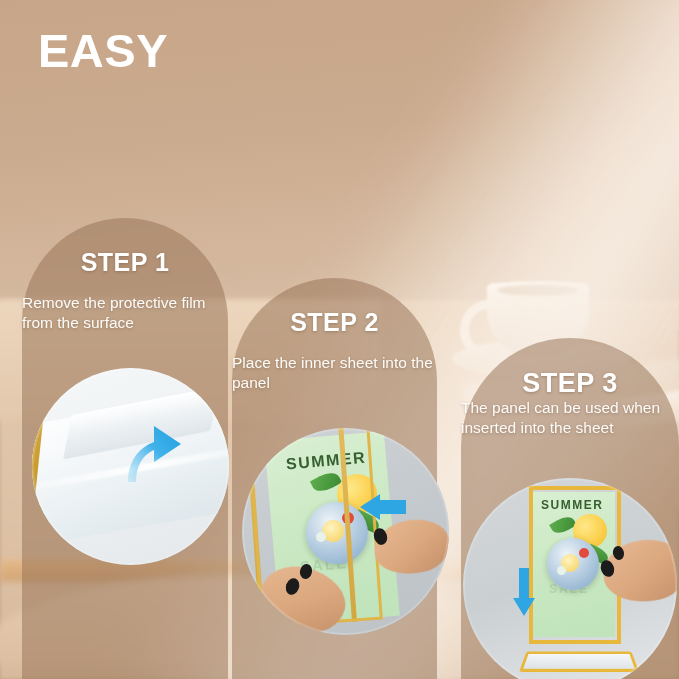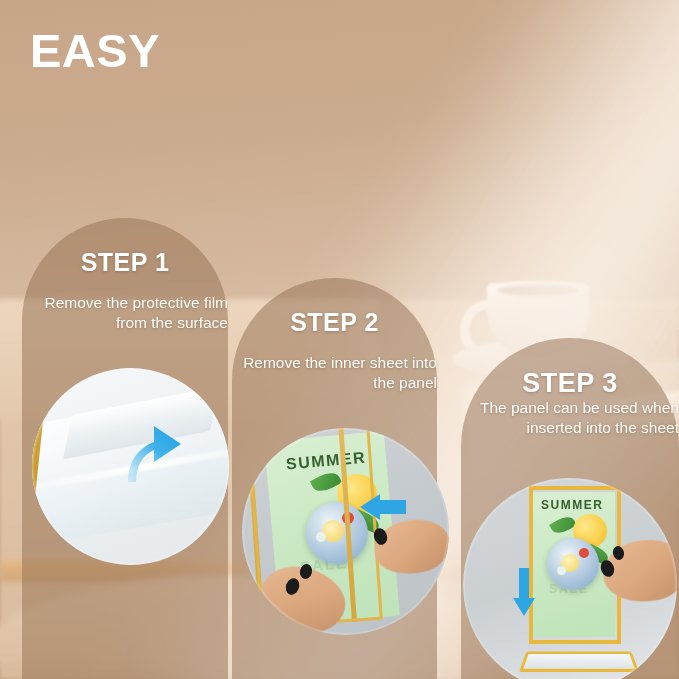--- a/index.html
+++ b/index.html
@@ -68,21 +68,21 @@
     color:#fff;font-weight:bold;letter-spacing:.5px;
     text-shadow:0 1px 3px rgba(90,60,38,.35);}
   #t1{top:248px;font-size:25px;}
   #t2{top:308px;font-size:25px;}
   #t3{top:368px;font-size:27px;text-align:center;}
   #t1,#t2,#t3{position:absolute;}
   #t1{left:22px;width:206px;}
   #t2{left:232px;width:205px;}
   #t3{left:461px;width:218px;}
 
-  .step-desc{position:absolute;text-align:right;color:#fdfbf8;
+  .step-desc{position:absolute;text-align:left;color:#fdfbf8;
     font-size:15.5px;line-height:1.28;
     text-shadow:0 1px 3px rgba(90,60,38,.35);}
   #d1{left:22px;top:293px;width:206px;}
   #d2{left:232px;top:353px;width:205px;}
   #d3{left:461px;top:398px;width:218px;}
 
   
   .photo{position:absolute;border-radius:50%;overflow:hidden;}
   #p1{left:32px;top:368px;width:197px;height:197px;}
   #p2{left:242px;top:428px;width:207px;height:207px;}
@@ -184,33 +184,33 @@
     <div class="cup-handle"></div>
     <div class="saucer"></div>
     <div class="cup"></div>
     <div class="cup-rim"></div>
     <div class="cup-inner"></div>
     <div class="bg-sofa-line"></div>
     <div class="bg-streak2"></div>
     <div class="bg-streak"></div>
   </div>
 
-  <div style="position:absolute;left:30px;top:26px;text-align:right;">
+  <div style="position:absolute;left:38px;top:26px;text-align:right;">
     <div style="color:#fff;font-size:47px;font-weight:bold;line-height:1.05;letter-spacing:.5px;">EASY</div>
   </div>
 
   <div class="card" id="card1"></div>
   <div class="card" id="card2"></div>
   <div class="card" id="card3"></div>
 
   <div class="step-title" id="t1">STEP 1</div>
   <div class="step-desc" id="d1">Remove the protective film from the surface</div>
 
   <div class="step-title" id="t2">STEP 2</div>
-  <div class="step-desc" id="d2">Remove the inner sheet into the panel</div>
+  <div class="step-desc" id="d2">Place the inner sheet into the panel</div>
 
   <div class="step-title" id="t3">STEP 3</div>
   <div class="step-desc" id="d3">The panel can be used  when inserted into the sheet</div>
 
   <div class="photo" id="p1">
     <div class="p1-bg"></div>
     <div class="p1-film"></div>
     <div class="p1-crease"></div>
     <div class="p1-fold"></div>
     <div class="p1-gold"></div>

